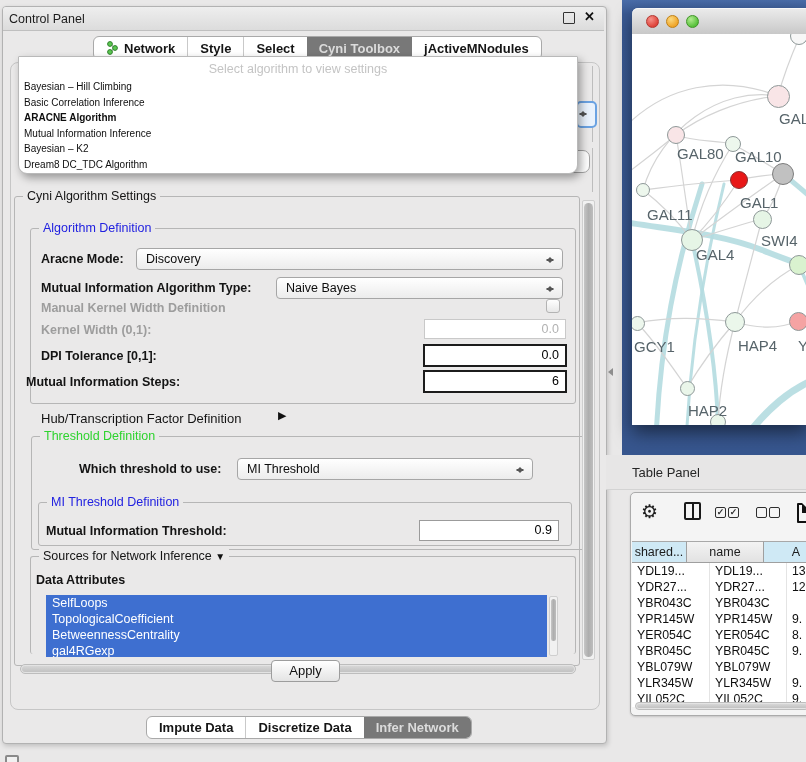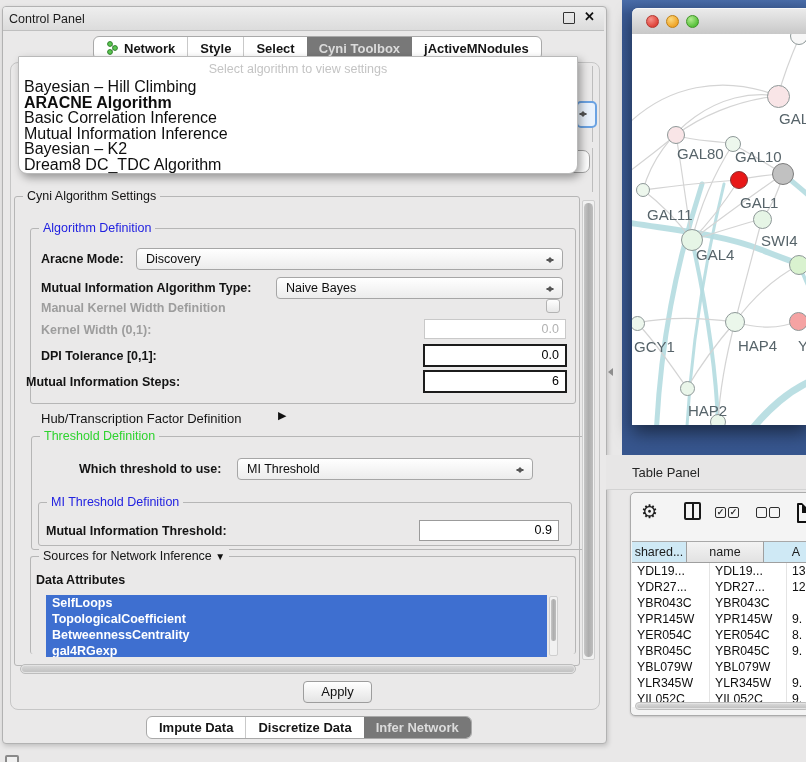--- a/index.html
+++ b/index.html
@@ -40,34 +40,34 @@
   .spin::after{content:"";position:absolute;bottom:1px;left:0;border:4px solid transparent;border-top:4.5px solid #555;}
   
   .field{height:20px;box-sizing:border-box;background:#fff;font-size:12.5px;line-height:18px;text-align:right;padding-right:6px;color:#000;}
   .field.dis{border:1px solid #c9c9c9;color:#b2b2b2;}
   .field.strong{border:2px solid #1c1c1c;line-height:19px;}
   .field.norm{border:1px solid #9b9b9b;}
   .cb{width:14px;height:14px;border:1px solid #b3b3b3;border-radius:3px;background:linear-gradient(#fefefe,#e7e7e7);box-sizing:border-box;}
   .tri-right{font-size:11px;color:#111;}
   .tri-down{font-size:10px;color:#111;}
   
-  .attr-list{overflow:hidden;font-weight:bold;}
+  .attr-list{overflow:hidden;}
   .attr-item{height:16px;line-height:16px;background:#3e6fd0;color:#fff;font-size:12.5px;padding-left:6px;}
   
   .vscroll{background:#f1f1f1;border:1px solid #cfcfcf;border-radius:2px;box-sizing:border-box;}
   .vthumb{position:absolute;left:1px;right:1px;border-radius:6px;background:linear-gradient(90deg,#c6c6c6,#aeaeae 50%,#bdbdbd);}
   .hscroll{background:#e3e3e3;border:1px solid #bdbdbd;border-radius:6px;box-sizing:border-box;}
   .hthumb{position:absolute;top:1px;bottom:1px;border-radius:5px;background:linear-gradient(#d6d6d6,#c2c2c2);}
   .btn{border:1px solid #9d9d9d;border-radius:4px;background:linear-gradient(#ffffff,#e4e4e4);
        font-size:13px;color:#111;text-align:center;line-height:19px;}
   
   .overlay{left:18px;top:56px;width:560px;height:118px;background:#fff;border:1px solid #b9b9b9;
            border-radius:1px 1px 9px 9px;box-shadow:3px 4px 9px rgba(0,0,0,.35);z-index:50;padding-top:3px;box-sizing:border-box;}
   .dd-prompt{text-align:center;color:#c4c4c4;font-size:12.5px;height:19px;line-height:19px;}
-  .dd-item{font-size:16px;height:15.6px;line-height:15.6px;padding-left:5px;color:#0e0e0e;white-space:nowrap;}
+  .dd-item{font-size:10px;height:15.6px;line-height:15.6px;padding-left:5px;color:#0e0e0e;white-space:nowrap;}
   .dd-item.bold{font-weight:bold;}
   
   .stub-combo{left:576px;top:101px;width:17px;height:23px;border:2px solid #6aa2e2;border-radius:5px;background:#e9f2fc;z-index:5;}
   .stub-line{width:1px;background:#bdbdbd;z-index:4;}
   .stub-field{left:556px;top:150px;width:32px;height:21px;border:1px solid #a3a3a3;border-radius:7px;background:#fdfdfd;z-index:4;}
   
   .gutter-handle{left:608px;top:368px;width:0;height:0;border-top:4px solid transparent;border-bottom:4px solid transparent;border-right:5px solid #8f8f8f;}
   .desktop{left:622px;top:0;width:184px;height:455px;background:linear-gradient(#4a6da9,#3a5a94 14px,#37568e);}
   .net-window{left:632px;top:8px;width:176px;height:417px;border-radius:6px 6px 0 0;box-shadow:0 8px 18px rgba(0,0,0,.5);}
   .net-titlebar{left:0;top:0;width:176px;height:26px;background:linear-gradient(#ececec,#c8c8c8);
@@ -202,40 +202,40 @@
     <div class="vthumb" style="top:2px;height:42px;"></div>
   </div>
 
 <div class="abs vscroll" style="left:582px;top:200px;width:13px;height:460px;">
     <div class="vthumb" style="top:2px;height:454px;"></div>
   </div>
 <div class="abs hscroll" style="left:20px;top:664px;width:556px;height:10px;">
     <div class="hthumb" style="left:1px;right:1px;"></div>
   </div>
 
-<div class="abs btn" style="left:271px;top:681px;width:67px;height:20px;margin-left:32px;">Apply</div>
+<div class="abs btn" style="left:271px;top:660px;width:67px;height:20px;">Apply</div>
 
 <div class="abs tabbar tabbar-bottom" id="bottom-tabs">
     <div class="tab">
       <span>Impute Data</span>
     </div>
     <div class="tab">
       <span>Discretize Data</span>
     </div>
     <div class="tab sel">
       <span>Infer Network</span>
     </div>
   </div>
 
 <div class="abs overlay">
   <div class="dd-prompt">Select algorithm to view settings</div>
   <div id="dd-items">
       <div class="dd-item">Bayesian – Hill Climbing</div>
+      <div class="dd-item">Basic Correlation Inference</div>
       <div class="dd-item bold">ARACNE Algorithm</div>
-      <div class="dd-item">Basic Correlation Inference</div>
       <div class="dd-item">Mutual Information Inference</div>
       <div class="dd-item">Bayesian – K2</div>
       <div class="dd-item">Dream8 DC_TDC Algorithm</div>
     </div>
 </div>
 
 <div class="abs mini-dock-icon"></div>
 
 <div class="abs gutter-handle"></div>
 <div class="abs desktop"></div>

